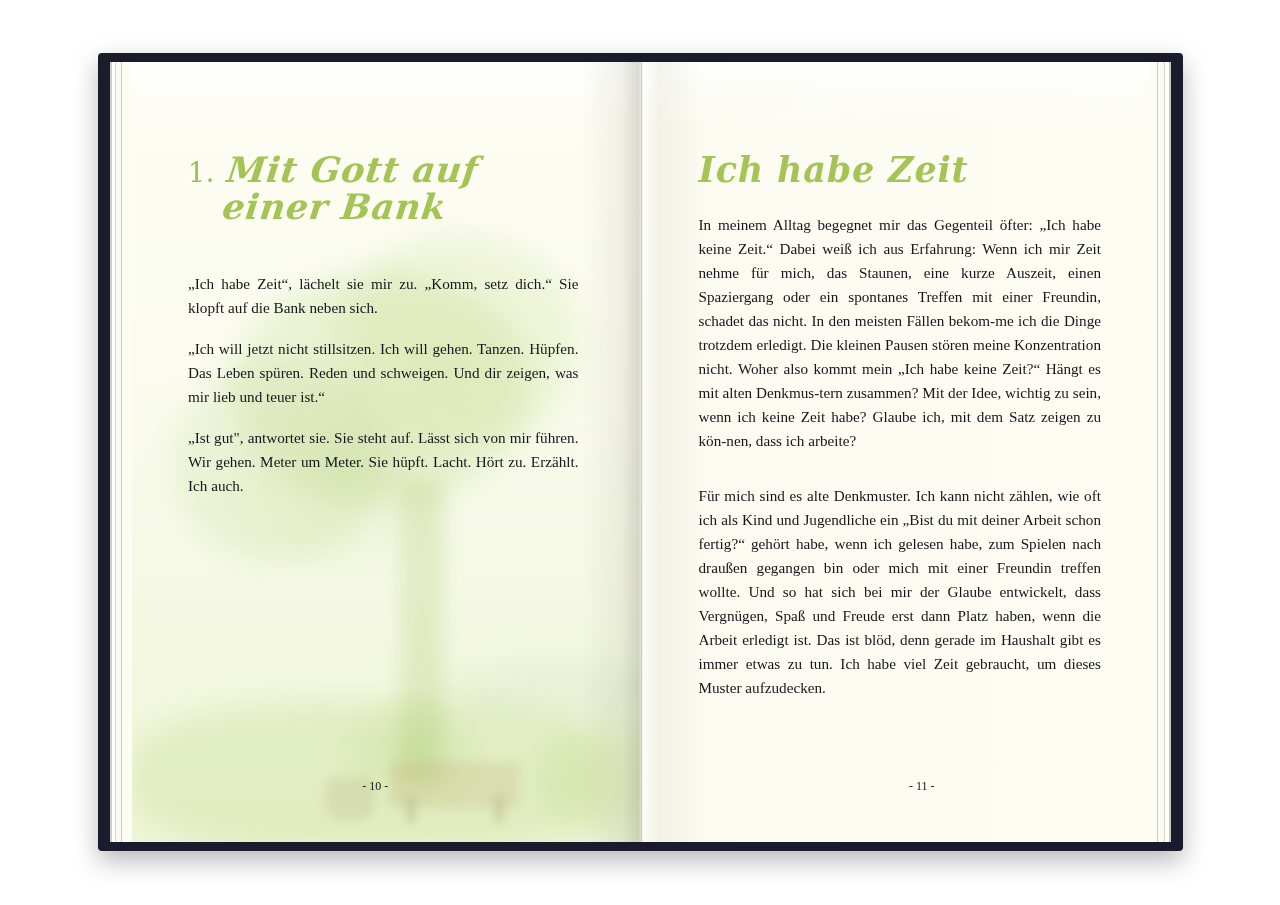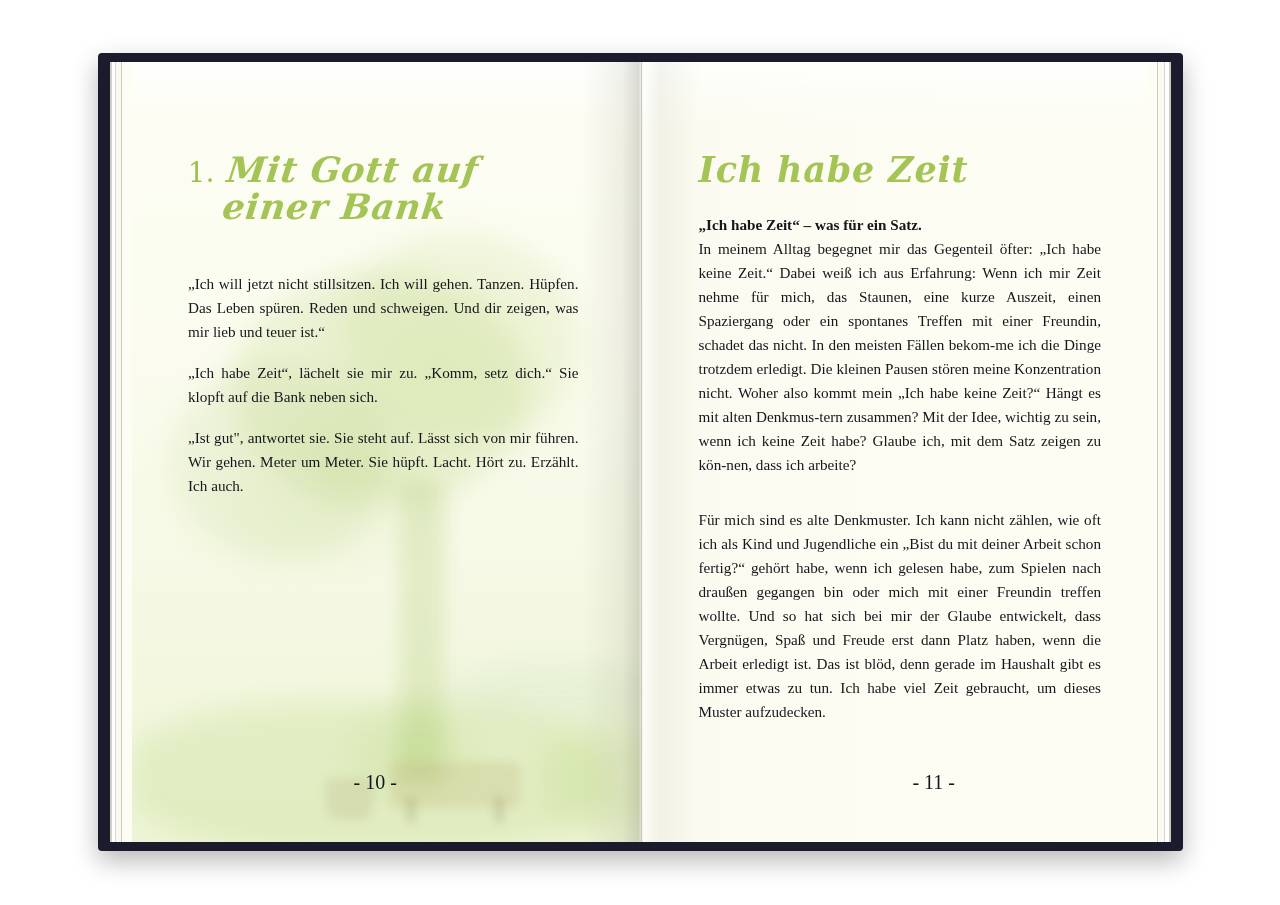--- a/index.html
+++ b/index.html
@@ -205,26 +205,26 @@
   }
   p.body.lead { font-weight: bold; margin-bottom: 0; }
   .gap { height: 14px; }
 
   .folio {
     position: absolute;
     bottom: 48px;
     left: 0;
     width: 100%;
     text-align: center;
-    font-size: 20px;
+    font-size: 12px;
     color: #15151c;
     z-index: 8;
   }
   .folio.left-f  { padding-right: 36px; }
-  .folio.right-f { padding-left: 28px; }
+  .folio.right-f { padding-left: 16px; }
 </style>
 </head>
 <body>
 
 <div id="stage">
 
   <div class="book-cover"></div>
 
   <div class="pages">
 
@@ -244,37 +244,36 @@
       <div class="wc bench-leg1"></div>
       <div class="wc bench-leg2"></div>
       <div class="page-top-sheen"></div>
 
       <div class="content left">
         <div class="chapter-head">
           <span class="chapter-num">1.</span>
           <span class="script">Mit Gott auf einer Bank</span>
         </div>
 
+        <p class="body">„Ich habe Zeit“, lächelt sie mir zu. „Komm, setz dich.“ Sie klopft auf die Bank neben sich.</p>
         <p class="body">„Ich will jetzt nicht stillsitzen. Ich will gehen. Tanzen. Hüpfen. Das Leben spüren. Reden und schweigen. Und dir zeigen, was mir lieb und teuer ist.“</p>
-        <p class="body">„Ich habe Zeit“, lächelt sie mir zu. „Komm, setz dich.“ Sie klopft auf die Bank neben sich.</p>
         <p class="body">„Ist gut", antwortet sie. Sie steht auf. Lässt sich von mir führen. Wir gehen. Meter um Meter. Sie hüpft. Lacht. Hört zu. Erzählt. Ich auch.</p>
       </div>
 
       <div class="folio left-f">- 10 -</div>
     </div>
 
     <div class="page page-right">
       <div class="page-top-sheen"></div>
 
       <div class="content right">
         <div class="title-right">
           <span class="script">Ich habe Zeit</span>
         </div>
 
-        <p class="body lead">„Ich habe Zeit“ – was für ein Satz.</p>
         <p class="body">In meinem Alltag begegnet mir das Gegenteil öfter: „Ich habe keine Zeit.“ Dabei weiß ich aus Erfahrung: Wenn ich mir Zeit nehme für mich, das Staunen, eine kurze Auszeit, einen Spaziergang oder ein spontanes Treffen mit einer Freundin, schadet das nicht. In den meisten Fällen bekom-me ich die Dinge trotzdem erledigt. Die kleinen Pausen stören meine Konzentration nicht. Woher also kommt mein „Ich habe keine Zeit?“ Hängt es mit alten Denkmus-tern zusammen? Mit der Idee, wichtig zu sein, wenn ich keine Zeit habe? Glaube ich, mit dem Satz zeigen zu kön-nen, dass ich arbeite?</p>
         <div class="gap"></div>
         <p class="body">Für mich sind es alte Denkmuster. Ich kann nicht zählen, wie oft ich als Kind und Jugendliche ein „Bist du mit deiner Arbeit schon fertig?“ gehört habe, wenn ich gelesen habe, zum Spielen nach draußen gegangen bin oder mich mit einer Freundin treffen wollte. Und so hat sich bei mir der Glaube entwickelt, dass Vergnügen, Spaß und Freude erst dann Platz haben, wenn die Arbeit erledigt ist. Das ist blöd, denn gerade im Haushalt gibt es immer etwas zu tun. Ich habe viel Zeit gebraucht, um dieses Muster aufzudecken.</p>
       </div>
 
       <div class="folio right-f">- 11 -</div>
     </div>
 
     <div class="gutter"></div>
     <div class="spine-line"></div>

